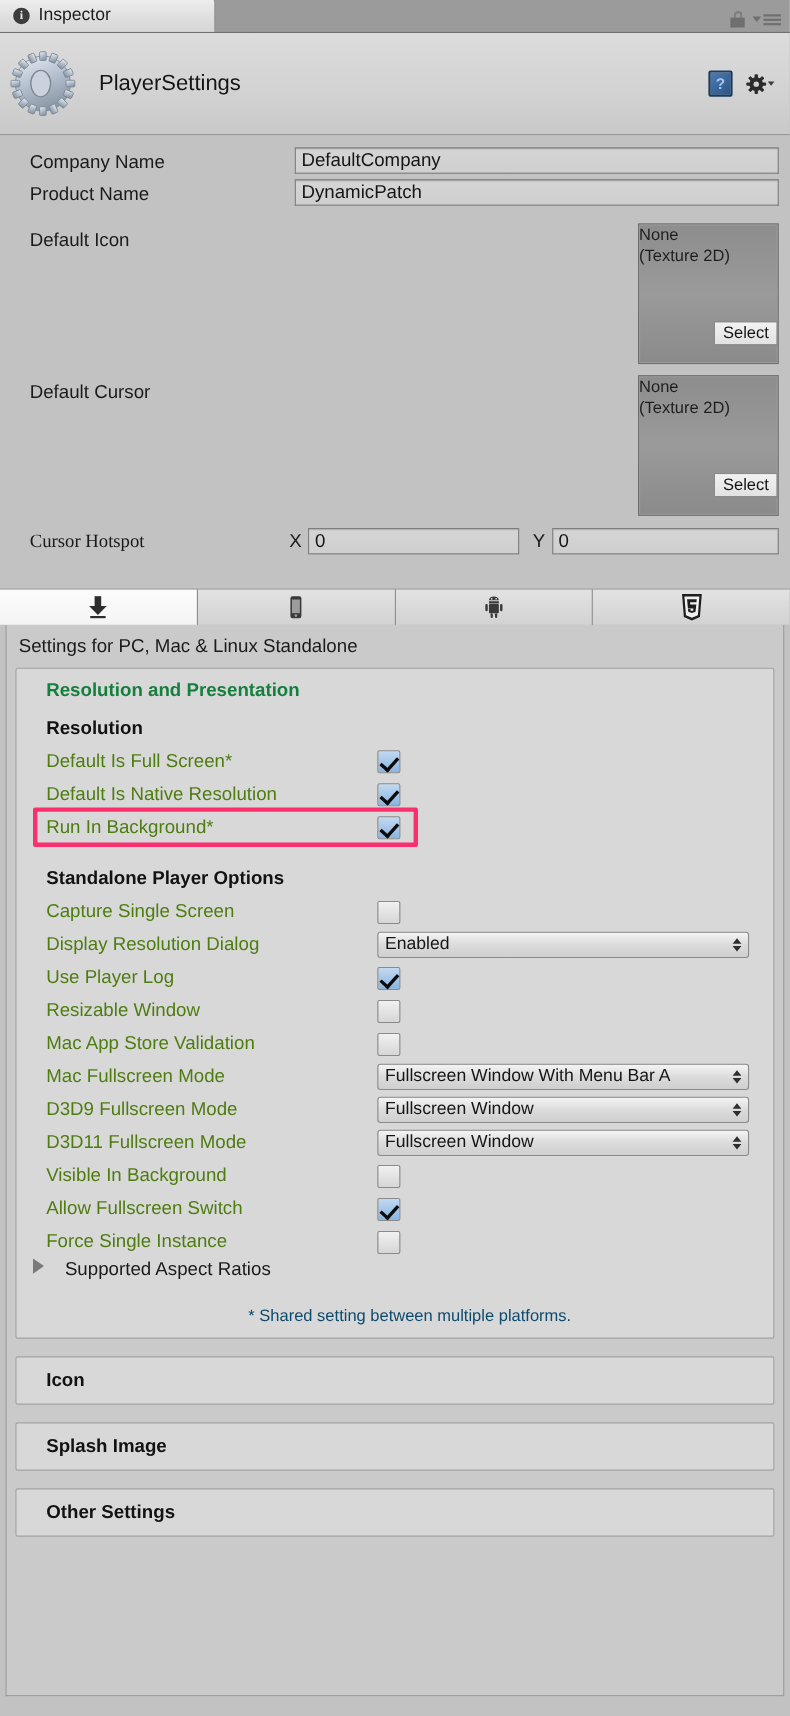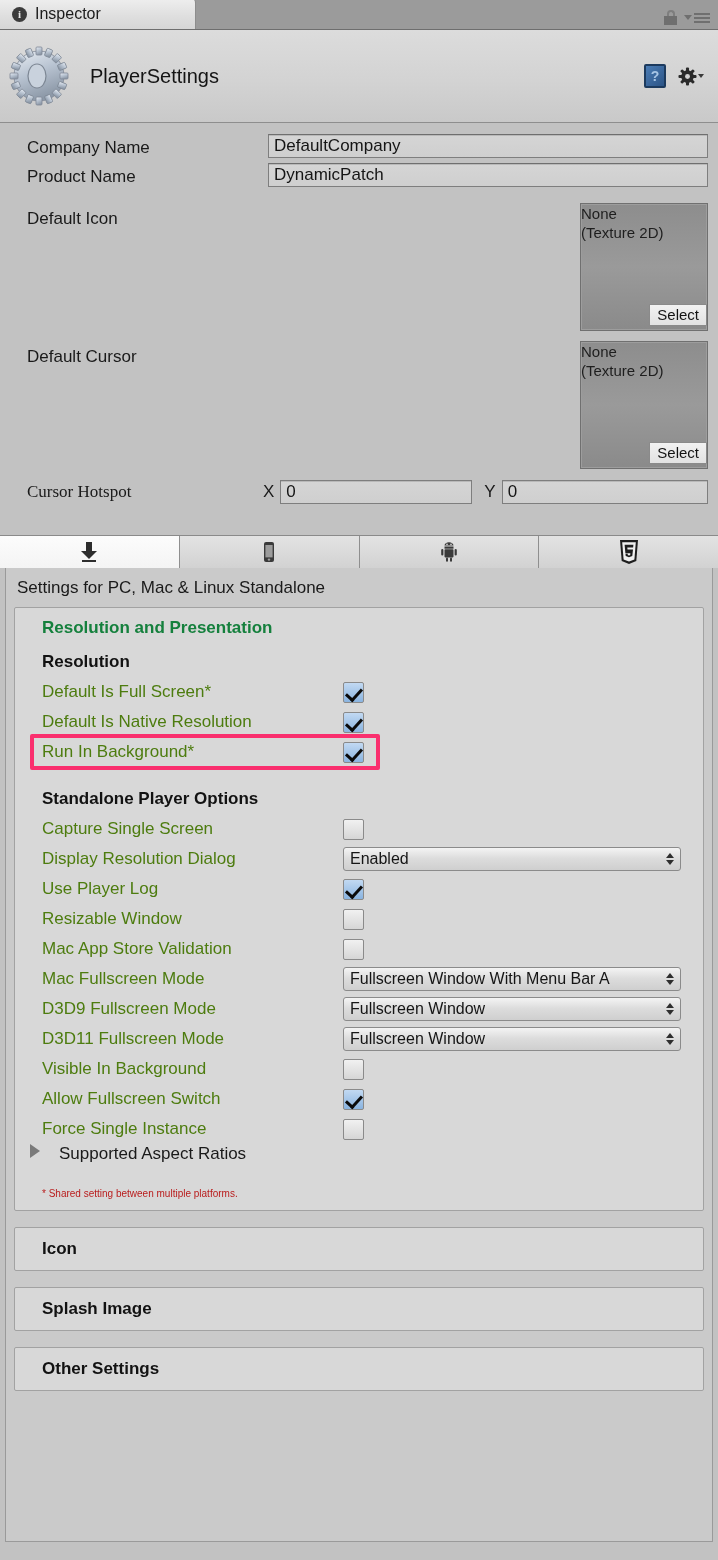--- a/index.html
+++ b/index.html
@@ -142,21 +142,21 @@
     border: 1px solid #707070;
     box-shadow: inset 0 0 0 1px #9d9d9d;
   }
   .obj-box .none-label {
     text-align: center;
     font-size: 15px; color: #1e1e1e;
     line-height: 19px;
     padding-top: 6px;
   }
   .select-btn {
-    position: absolute; right: 0; bottom: 4px;
+    position: absolute; right: 0; bottom: 16px;
     background: linear-gradient(to bottom, #f2f2f2, #e2e2e2);
     border: 1px solid #8a8a8a;
     font-size: 15px; color: #141414;
     padding: 1px 7px 2px 7px;
     border-radius: 1px;
   }
 
   .hotspot-row { display: flex; align-items: center; height: 28px; margin-top: 4px; }
   .hotspot-row .row-label { width: 255px; flex: 0 0 255px; font-family: Liberation Serif, serif; }
   .axis-lbl { font-size: 17px; color: #1a1a1a; margin-right: 6px; }
@@ -285,22 +285,23 @@
     gap: 19px;
   }
   .fold-tri {
     width: 0; height: 0;
     border-top: 7px solid transparent;
     border-bottom: 7px solid transparent;
     border-left: 10px solid #7a7a7a;
   }
   .fold-label { font-size: 17px; color: #1a1a1a; }
   .footnote {
-    font-size: 10px; color: #b91c1c;
+    font-size: 15px; color: #0c4a6e;
     padding: 12px 0 2px 27px;
+    text-align: center;
   }
   .collapsed-sec {
     background: #d8d8d8;
     border: 1px solid #a2a2a2;
     border-radius: 2px;
     margin: 16px 8px 8px 8px;
     height: 44px;
     display: flex; align-items: center;
     padding-left: 27px;
   }

